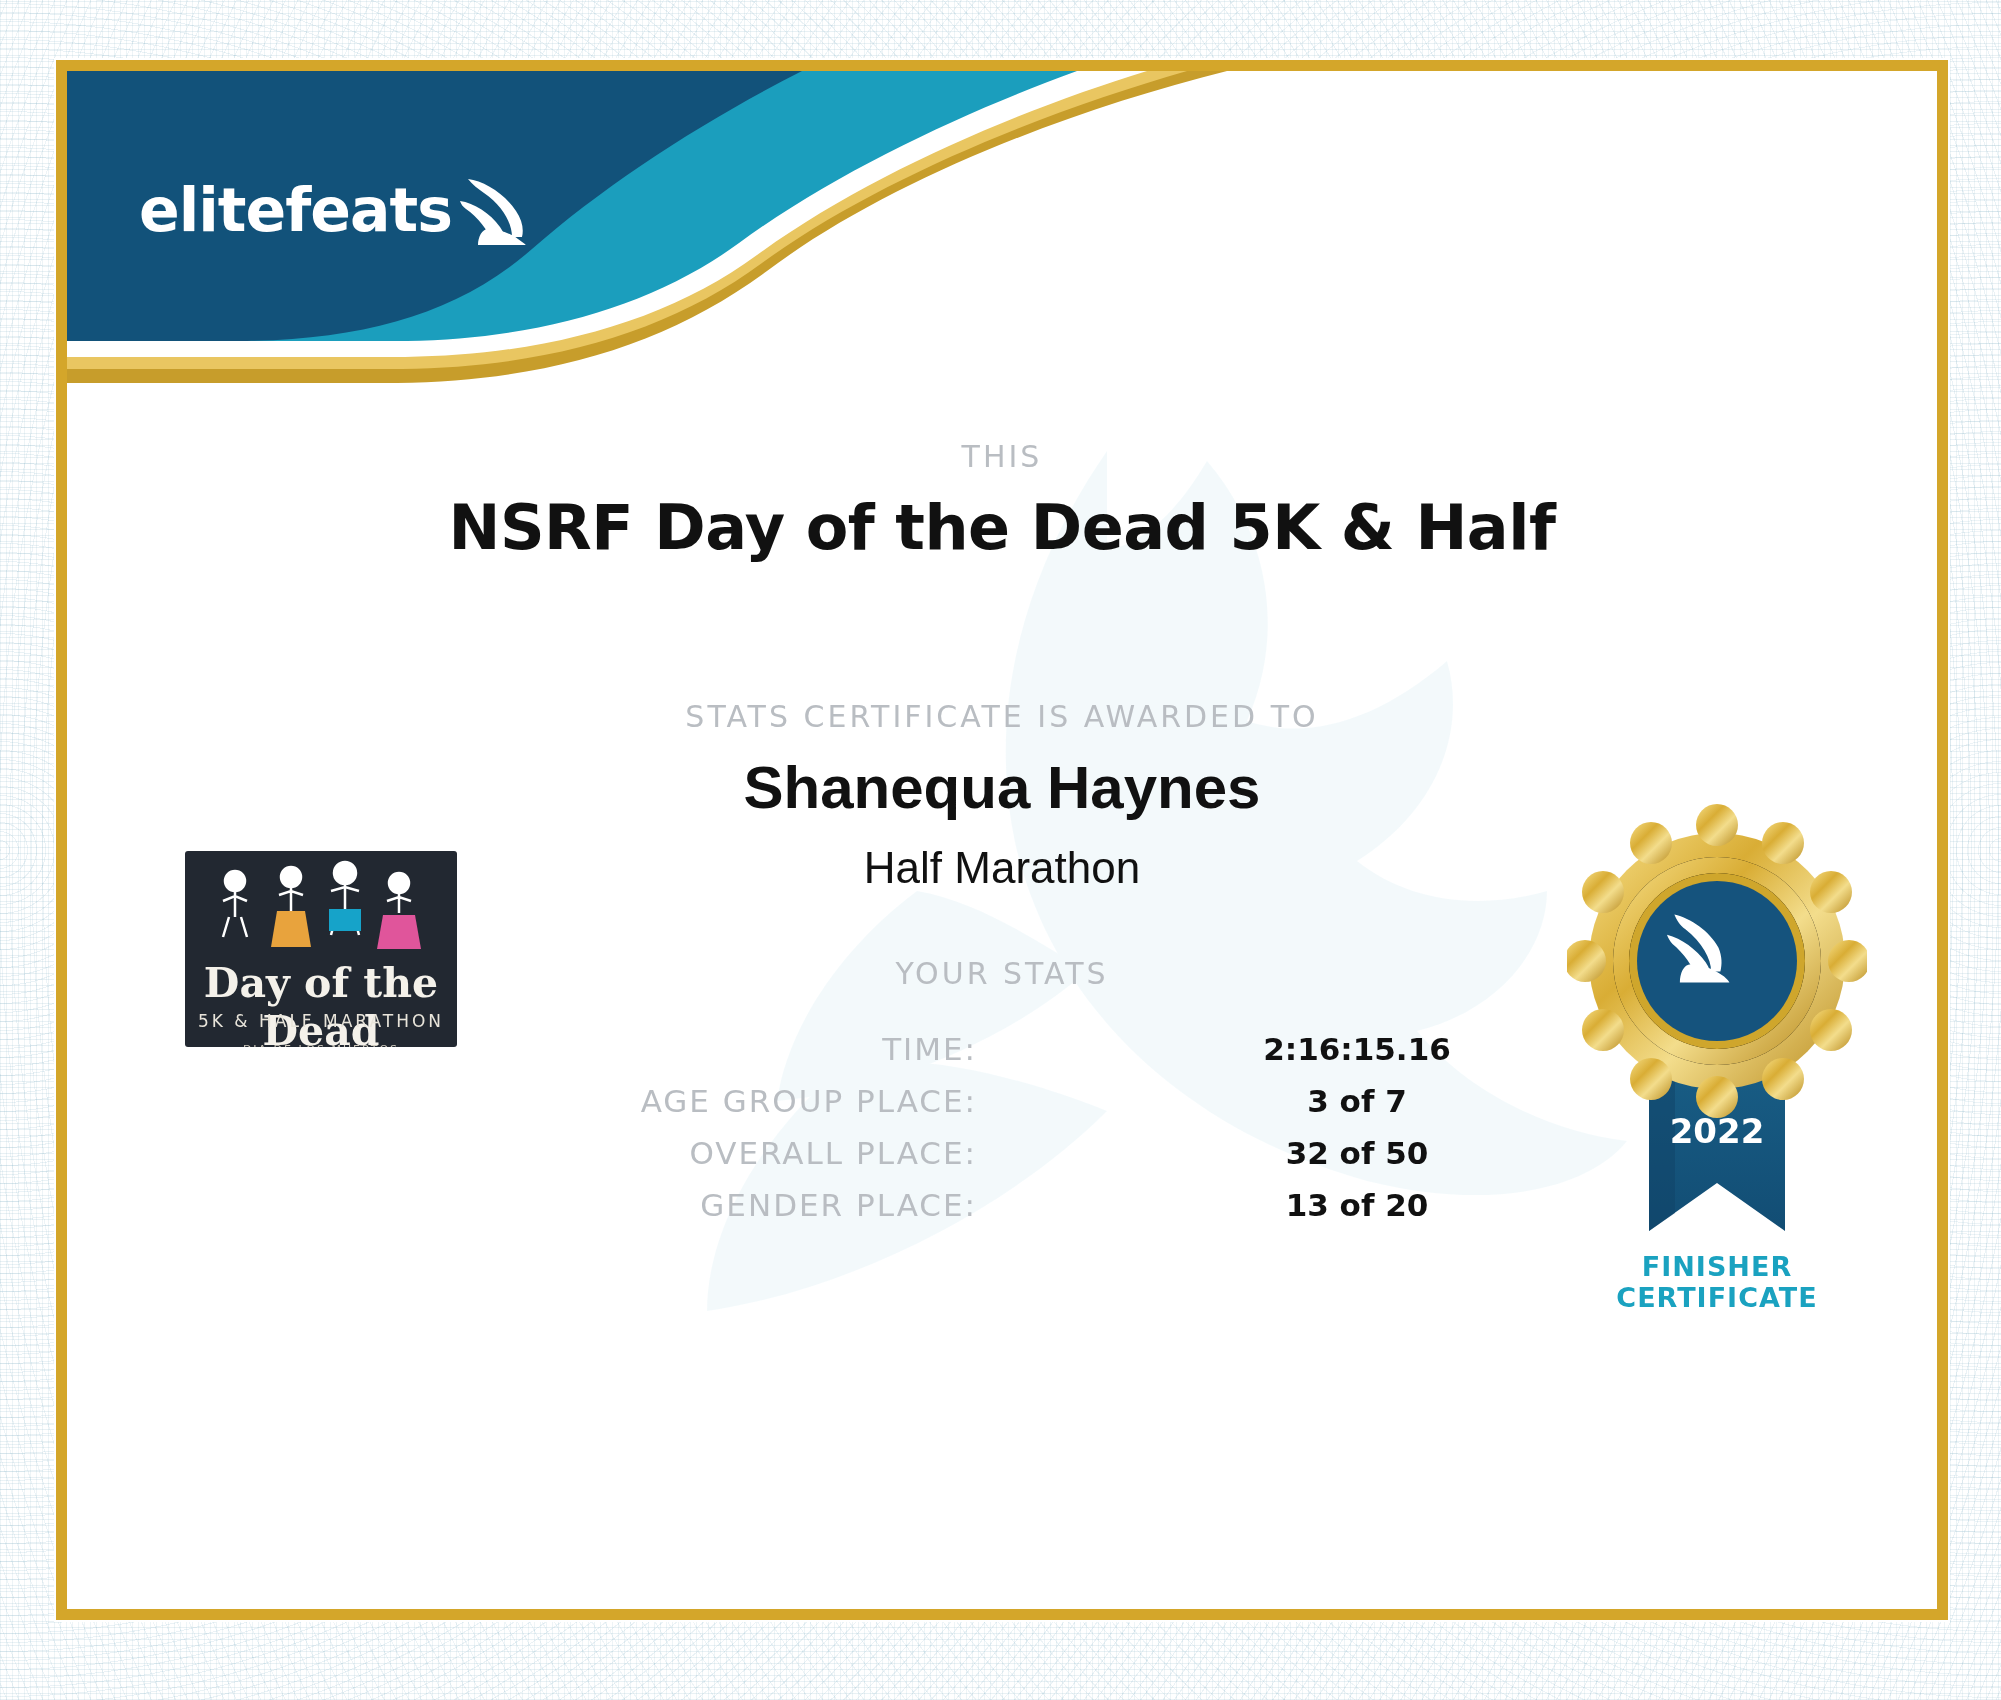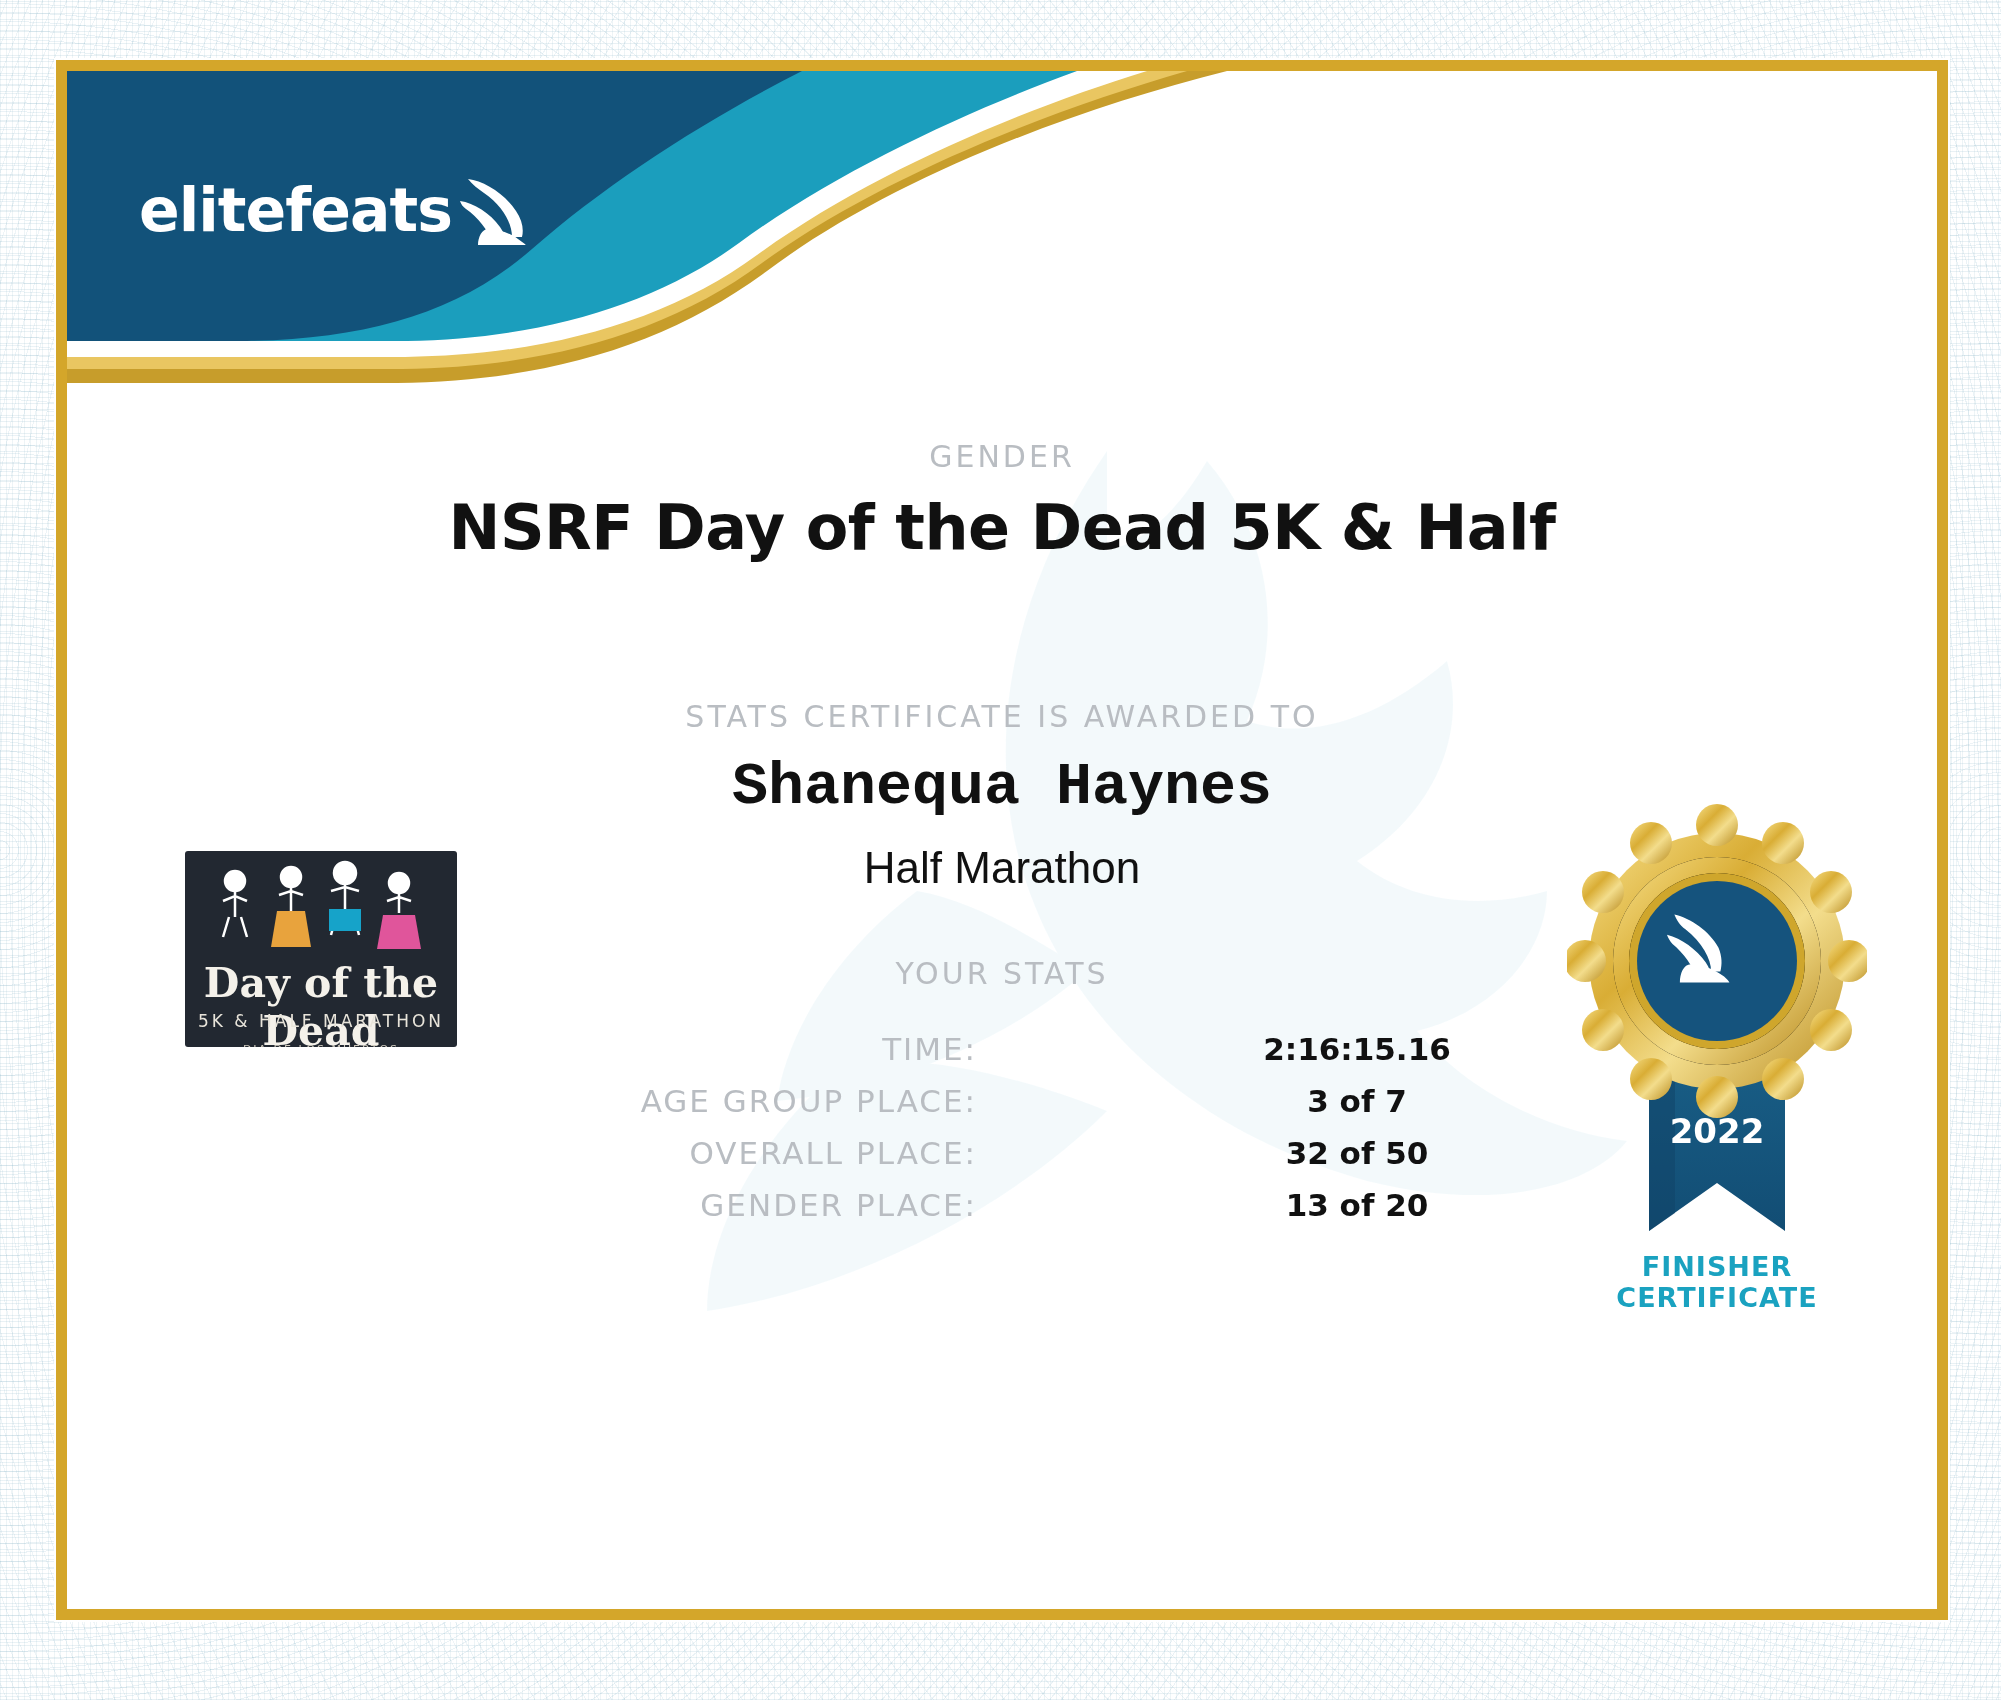--- a/index.html
+++ b/index.html
@@ -116,21 +116,21 @@
     font-weight: bold;
     font-family: "DejaVu Sans", sans-serif;
     letter-spacing: -0.5px;
   }
   .awarded-label { position: absolute; left: 0; right: 0; top: 628px; }
   .recipient {
     position: absolute; left: 0; right: 0; top: 682px;
     color: #111111;
     font-size: 60px;
     font-weight: bold;
-    font-family: Liberation Mono, monospace;
+    font-family: Liberation Sans, sans-serif;
   }
   .division {
     position: absolute; left: 0; right: 0; top: 772px;
     color: #111111;
     font-size: 44px;
     font-family: "Liberation Sans", sans-serif;
   }
   .stats-label { position: absolute; left: 0; right: 0; top: 885px; }
 
   .stats {
@@ -258,21 +258,21 @@
         <svg width="90" height="78" viewBox="0 0 90 78" xmlns="http://www.w3.org/2000/svg">
           <g fill="#ffffff">
             <path d="M10 8 C26 10 46 22 58 40 C64 49 66 58 64 66 L54 66 C54 52 44 34 26 22 C20 18 14 13 10 8 Z"></path>
             <path d="M2 30 C16 32 32 42 42 56 C46 62 48 66 48 70 L34 70 C30 60 20 46 8 38 C5 36 3 33 2 30 Z"></path>
             <path d="M30 58 C40 58 52 62 60 68 C66 72 68 74 68 74 L20 74 C20 66 24 58 30 58 Z"></path>
           </g>
         </svg>
       </div>
 
       <div class="content">
-        <div class="label event-label">GENDER</div>
+        <div class="label event-label">THIS</div>
         <div class="event-name">NSRF Day of the Dead 5K &amp; Half</div>
 
         <div class="label awarded-label">STATS CERTIFICATE IS AWARDED TO</div>
         <div class="recipient">Shanequa Haynes</div>
         <div class="division">Half Marathon</div>
 
         <div class="label stats-label">YOUR STATS</div>
 
         <div class="stats">
           <div class="stat-row">

